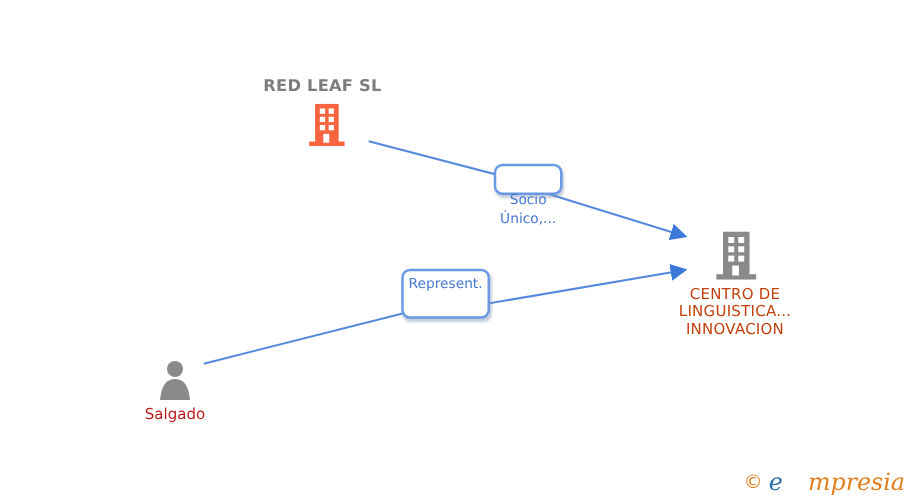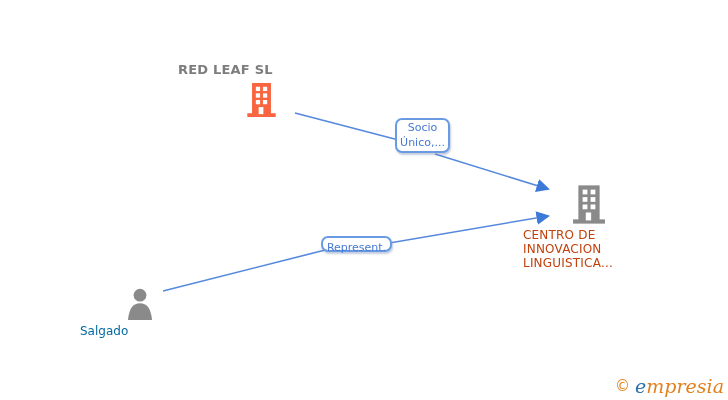--- a/index.html
+++ b/index.html
@@ -3,52 +3,52 @@
 <meta charset="utf-8">
 <style>
   html,body { margin:0; padding:0; background:#fff; }
   #stage {
     position:relative; width:728px; height:400px; background:#fff;
     font-family:"DejaVu Sans", sans-serif; overflow:hidden;
   }
   .abs { position:absolute; }
   #connector-svg { position:absolute; left:0; top:0; width:728px; height:400px; pointer-events:none; }
 
-  .node-label { }
+  .node-label { text-align:center; }
   .company-title {
     left:178px; top:62px; width:160px;
     font-size:13px; font-weight:bold; color:#7D7D7D; letter-spacing:.2px;
   }
   .centro-label {
     left:523px; top:228px; width:130px;
     font-size:12px; line-height:14px; color:#c2410c; letter-spacing:.2px;
   }
   .person-label {
     left:80px; top:323px; width:120px;
-    font-size:12px; line-height:16px; color:#0369a1;
+    font-size:12px; line-height:16px; color:#b91c1c;
   }
 
   .edge-label {
     background:#fff; border:2px solid #6B9AE4; border-radius:7px;
     box-shadow:1px 2px 2px rgba(125,145,180,.45);
     color:#4679D2; font-size:11px; text-align:center; box-sizing:border-box;
     cursor:pointer;
   }
-  .edge-label.socio { left:395px; top:118px; width:55px; height:35px; line-height:15px; padding-top:0; }
-  .edge-label.represent { left:321px; top:236px; width:71px; height:16px; line-height:19px; }
+  .edge-label.socio { left:395px; top:131px; width:55px; height:25px; line-height:15px; padding-top:19px; }
+  .edge-label.represent { left:321px; top:215px; width:71px; height:40px; line-height:19px; }
 
   .icon-wrap { cursor:pointer; }
   #red-leaf-icon   { left:246px; top:83px;  width:31px; height:34px; }
   #centro-icon     { left:572px; top:184px; width:34px; height:41px; }
   #salgado-icon    { left:123px; top:288px; width:34px; height:34px; }
 
   #brand-logo { position:absolute; right:4px; bottom:3px; white-space:nowrap; cursor:pointer; }
   #brand-logo .copy  { font-size:15px; color:#E2801F; vertical-align:2px; }
   #brand-logo .b1    { font-family:"DejaVu Serif", serif; font-style:italic; font-size:19px; color:#2C6FA8; }
-  #brand-logo .b2    { font-family:"DejaVu Serif", serif; font-style:italic; font-size:19px; color:#E2801F; }
+  #brand-logo .b2    { font-family:"DejaVu Serif", serif; font-style:italic; font-size:19px; color:#E2801F;margin-left:20px; }
 </style>
 </head>
 <body>
 
 <div id="stage">
 
   <svg id="connector-svg" viewBox="0 0 728 400">
     <defs>
       <marker id="arrow" viewBox="0 0 10 10" refX="8.5" refY="5" markerWidth="8.5" markerHeight="8.5" orient="auto">
         <path d="M0,0 L10,5 L0,10 Z" fill="#3D79D8"></path>
@@ -93,22 +93,22 @@
         <rect x="10" y="11" width="4.5" height="4.5"></rect>
           <rect x="17.5" y="11" width="4.5" height="4.5"></rect>
         <rect x="10" y="18" width="4.5" height="4.5"></rect>
           <rect x="17.5" y="18" width="4.5" height="4.5"></rect>
         <rect x="13" y="25.5" width="5" height="7.5"></rect>
       </g>
     </svg>
   </div>
   <div class="abs node-label centro-label">
     <div>CENTRO DE</div>
+    <div>LINGUISTICA...</div>
     <div>INNOVACION</div>
-    <div>LINGUISTICA...</div>
   </div>
 
   <div class="abs icon-wrap" id="salgado-icon">
     <svg viewBox="0 0 32 34" width="100%" height="100%">
       <g fill="#8A8A8A">
         <circle cx="16" cy="7.2" r="6.4"></circle>
         <path d="M16,15.2 C9.4,15.2 5.1,19.8 4,32 L28,32 C26.9,19.8 22.6,15.2 16,15.2 Z"></path>
       </g>
     </svg>
   </div>

